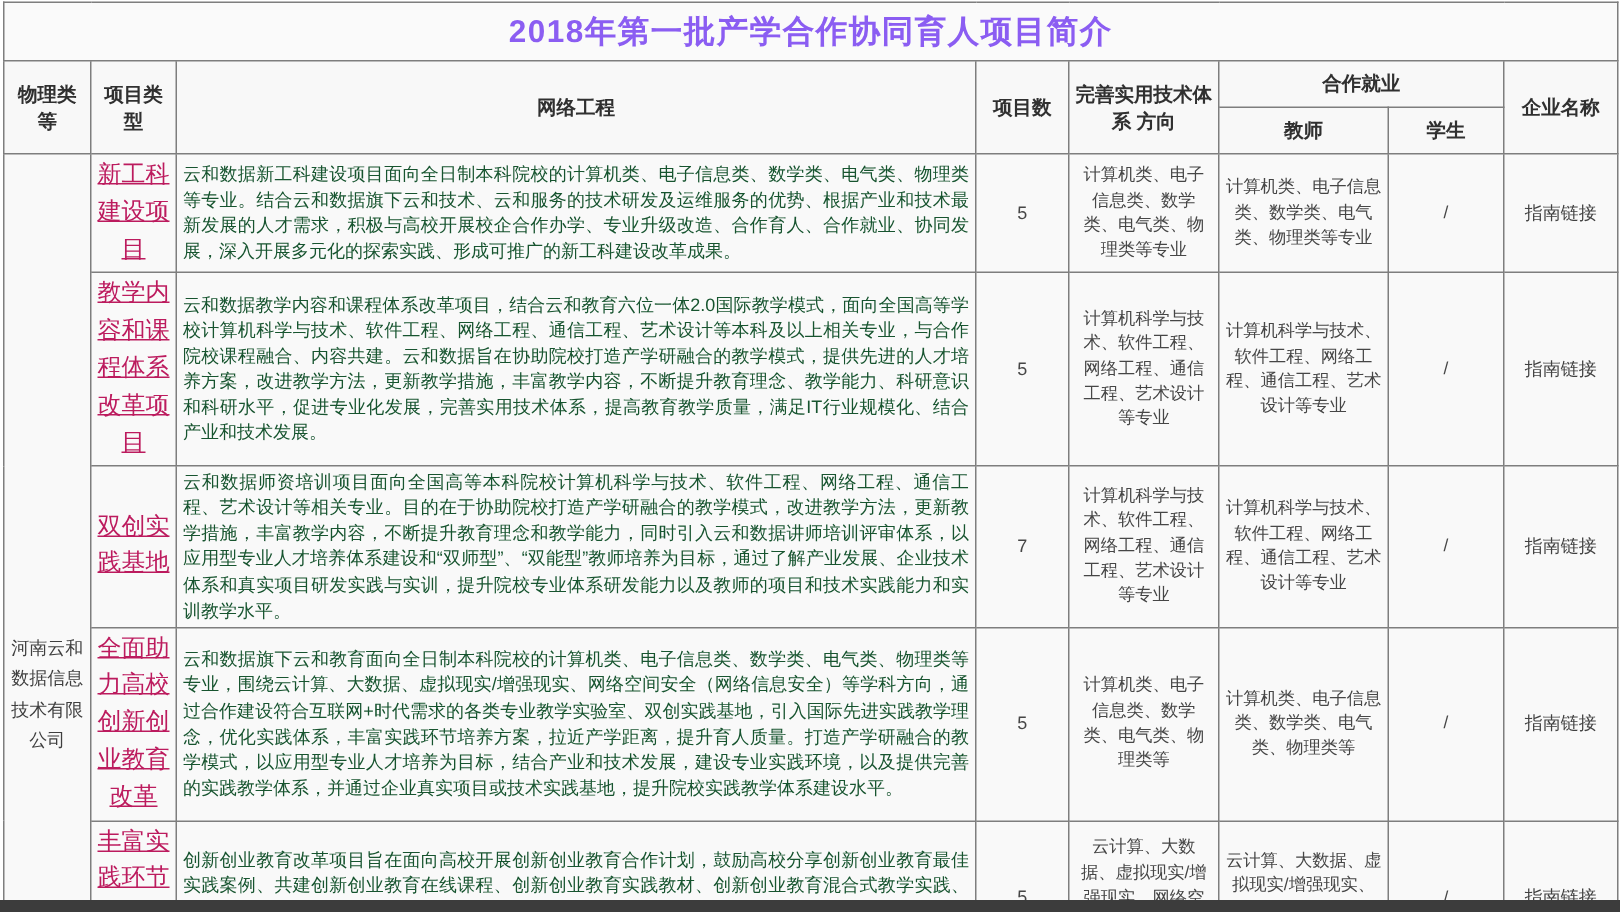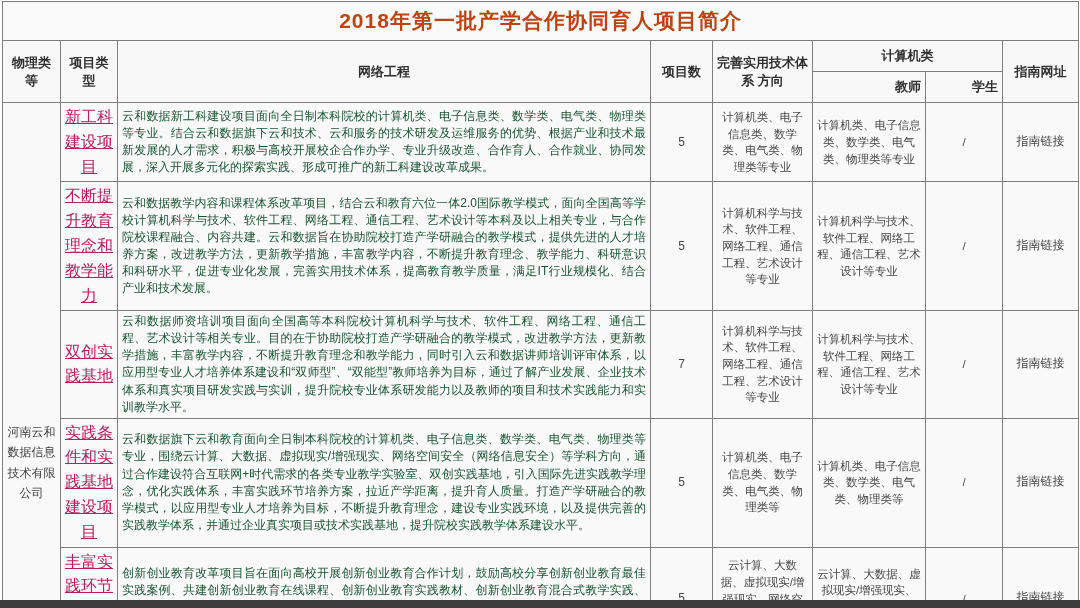--- a/index.html
+++ b/index.html
@@ -26,33 +26,33 @@
     padding:2px 4px;
     vertical-align:middle;
     word-break:break-all;
     overflow:hidden;
   }
   .title-row td{
     height:34px;
     text-align:center;
     font-size:21px;
     font-weight:bold;
-    color:#c2410c;
+    color:#8b5cf6;
     letter-spacing:1px;
     background:#fefefe;
   }
   th{
     font-size:13px;
     font-weight:bold;
     color:#2e2e2e;
     text-align:center;
     background:#fcfcfc;
   }
   .hdr-top th{height:26px;}
-  .hdr-sub th{height:26px;text-align:right;}
+  .hdr-sub th{height:26px;}
   td.center{
     text-align:center;
     font-size:11.5px;
     line-height:1.45;
     color:#444;
   }
   td.intro{
     text-align:left;
     font-size:12px;
     line-height:1.42;
@@ -68,21 +68,21 @@
     padding:2px 5px;
   }
   td.type{
     text-align:center;
     font-size:16px;
     line-height:1.55;
     color:#be185d;
     text-decoration:underline;
   }
   td.count{font-size:12px;}
-  td.link{font-size:12px;color:#3f3f3f;cursor:pointer;font-family:Liberation Mono, monospace;}
+  td.link{font-size:12px;color:#3f3f3f;cursor:pointer;}
   tr.r1{height:77px;}
   tr.r2{height:80px;}
   tr.r3{height:80px;}
   tr.r4{height:88px;}
   tr.r5{height:82px;}
   tr.r6{height:100px;}
   .bottom-bar{
     width:1080px;height:8px;
     background:#3c3c3c;
     position:absolute;left:0;top:600px;
@@ -111,62 +111,62 @@
     <td colspan="8">2018年第一批产学合作协同育人项目简介</td>
   </tr>
 
   <tr class="hdr-top">
     <th rowspan="2">物理类等</th>
     <th rowspan="2">项目类型</th>
     <th rowspan="2">网络工程</th>
     <th rowspan="2">项目数</th>
     <th rowspan="2">完善实用技术体系
 方向</th>
-    <th colspan="2">计算机类</th>
-    <th rowspan="2">指南网址</th>
+    <th colspan="2">合作就业</th>
+    <th rowspan="2">企业名称</th>
   </tr>
   <tr class="hdr-sub">
     <th>教师</th>
     <th>学生</th>
   </tr>
 
   <tr class="r1">
     <td class="company" rowspan="6">河南云和数据信息技术有限公司</td>
     <td class="type">新工科建设项目</td>
     <td class="intro">云和数据新工科建设项目面向全日制本科院校的计算机类、电子信息类、数学类、电气类、物理类等专业。结合云和数据旗下云和技术、云和服务的技术研发及运维服务的优势、根据产业和技术最新发展的人才需求，积极与高校开展校企合作办学、专业升级改造、合作育人、合作就业、协同发展，深入开展多元化的探索实践、形成可推广的新工科建设改革成果。</td>
     <td class="center count">5</td>
     <td class="center">计算机类、电子信息类、数学类、电气类、物理类等专业</td>
     <td class="center">计算机类、电子信息类、数学类、电气类、物理类等专业</td>
     <td class="center">/</td>
     <td class="center link">指南链接</td>
   </tr>
 
   <tr class="r2">
-    <td class="type">不断提升教育理念和教学能力</td>
+    <td class="type">教学内容和课程体系改革项目</td>
     <td class="intro">云和数据教学内容和课程体系改革项目，结合云和教育六位一体2.0国际教学模式，面向全国高等学校计算机科学与技术、软件工程、网络工程、通信工程、艺术设计等本科及以上相关专业，与合作院校课程融合、内容共建。云和数据旨在协助院校打造产学研融合的教学模式，提供先进的人才培养方案，改进教学方法，更新教学措施，丰富教学内容，不断提升教育理念、教学能力、科研意识和科研水平，促进专业化发展，完善实用技术体系，提高教育教学质量，满足IT行业规模化、结合产业和技术发展。</td>
     <td class="center count">5</td>
     <td class="center">计算机科学与技术、软件工程、网络工程、通信工程、艺术设计等专业</td>
     <td class="center">计算机科学与技术、软件工程、网络工程、通信工程、艺术设计等专业</td>
     <td class="center">/</td>
     <td class="center link">指南链接</td>
   </tr>
 
   <tr class="r3">
     <td class="type">双创实践基地</td>
     <td class="intro">云和数据师资培训项目面向全国高等本科院校计算机科学与技术、软件工程、网络工程、通信工程、艺术设计等相关专业。目的在于协助院校打造产学研融合的教学模式，改进教学方法，更新教学措施，丰富教学内容，不断提升教育理念和教学能力，同时引入云和数据讲师培训评审体系，以应用型专业人才培养体系建设和“双师型”、“双能型”教师培养为目标，通过了解产业发展、企业技术体系和真实项目研发实践与实训，提升院校专业体系研发能力以及教师的项目和技术实践能力和实训教学水平。</td>
     <td class="center count">7</td>
     <td class="center">计算机科学与技术、软件工程、网络工程、通信工程、艺术设计等专业</td>
     <td class="center">计算机科学与技术、软件工程、网络工程、通信工程、艺术设计等专业</td>
     <td class="center">/</td>
     <td class="center link">指南链接</td>
   </tr>
 
   <tr class="r4">
-    <td class="type">实践条件和实践基地建设项目</td>
-    <td class="intro">云和数据旗下云和教育面向全日制本科院校的计算机类、电子信息类、数学类、电气类、物理类等专业，围绕云计算、大数据、虚拟现实/增强现实、网络空间安全（网络信息安全）等学科方向，通过合作建设符合互联网+时代需求的各类专业教学实验室、双创实践基地，引入国际先进实践教学理念，优化实践体系，丰富实践环节培养方案，拉近产学距离，提升育人质量。打造产学研融合的教学模式，以应用型专业人才培养为目标，不断提升教育理念，建设专业实践环境，以及提供完善的实践教学体系，并通过企业真实项目或技术实践基地，提升院校实践教学体系建设水平。</td>
+    <td class="type">全面助力高校创新创业教育改革</td>
+    <td class="intro">云和数据旗下云和教育面向全日制本科院校的计算机类、电子信息类、数学类、电气类、物理类等专业，围绕云计算、大数据、虚拟现实/增强现实、网络空间安全（网络信息安全）等学科方向，通过合作建设符合互联网+时代需求的各类专业教学实验室、双创实践基地，引入国际先进实践教学理念，优化实践体系，丰富实践环节培养方案，拉近产学距离，提升育人质量。打造产学研融合的教学模式，以应用型专业人才培养为目标，结合产业和技术发展，建设专业实践环境，以及提供完善的实践教学体系，并通过企业真实项目或技术实践基地，提升院校实践教学体系建设水平。</td>
     <td class="center count">5</td>
     <td class="center">计算机类、电子信息类、数学类、电气类、物理类等</td>
     <td class="center">计算机类、电子信息类、数学类、电气类、物理类等</td>
     <td class="center">/</td>
     <td class="center link">指南链接</td>
   </tr>
 
   <tr class="r5">
     <td class="type">丰富实践环节培养方案</td>
     <td class="intro">创新创业教育改革项目旨在面向高校开展创新创业教育合作计划，鼓励高校分享创新创业教育最佳实践案例、共建创新创业教育在线课程、创新创业教育实践教材、创新创业教育混合式教学实践、创新创业大赛案例分析与研究、搭建精益创业教育实训基地及创客空间、举办创新创业教育研讨会等，开展以技术创新为核心的创客教育，全面助力高校创新创业教育改革。</td>

